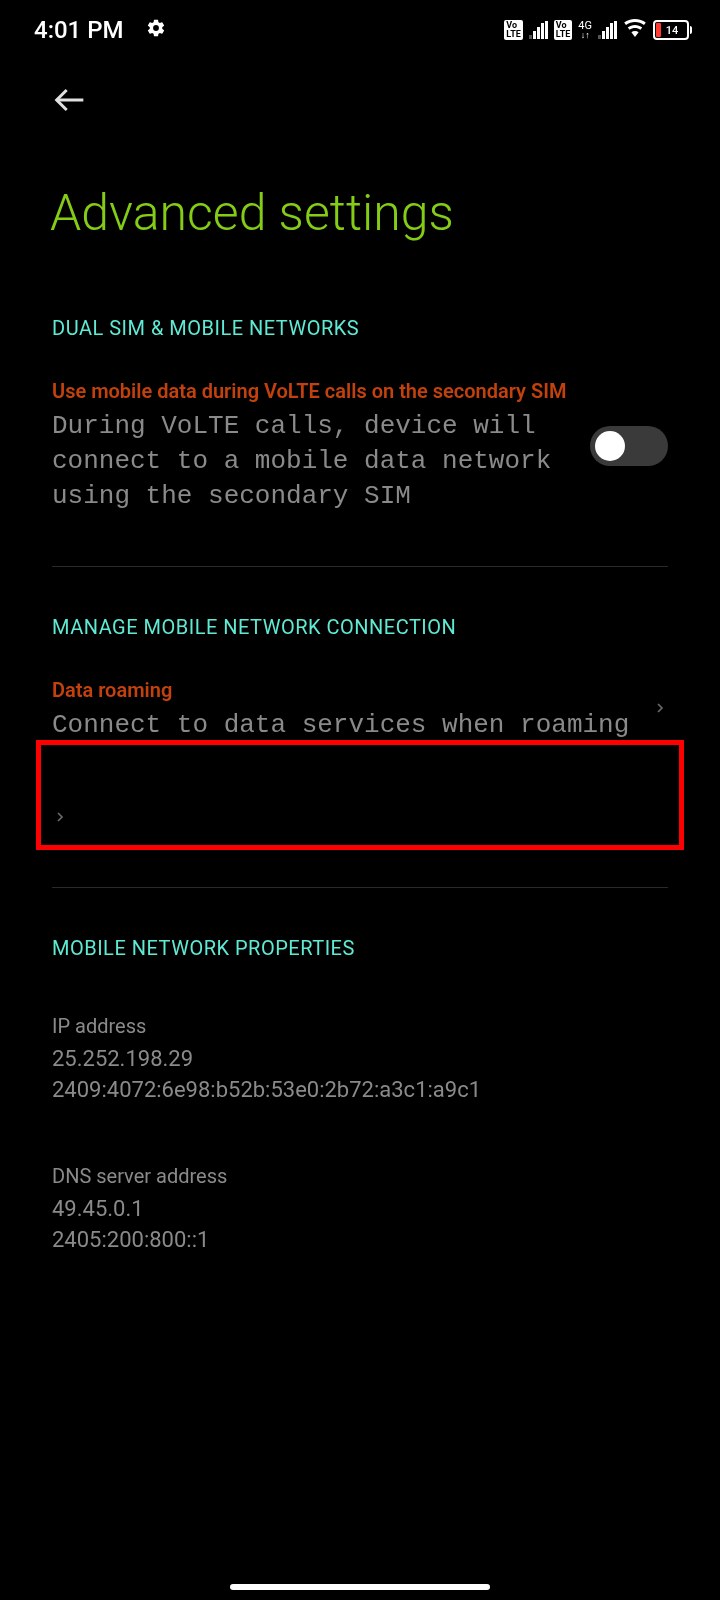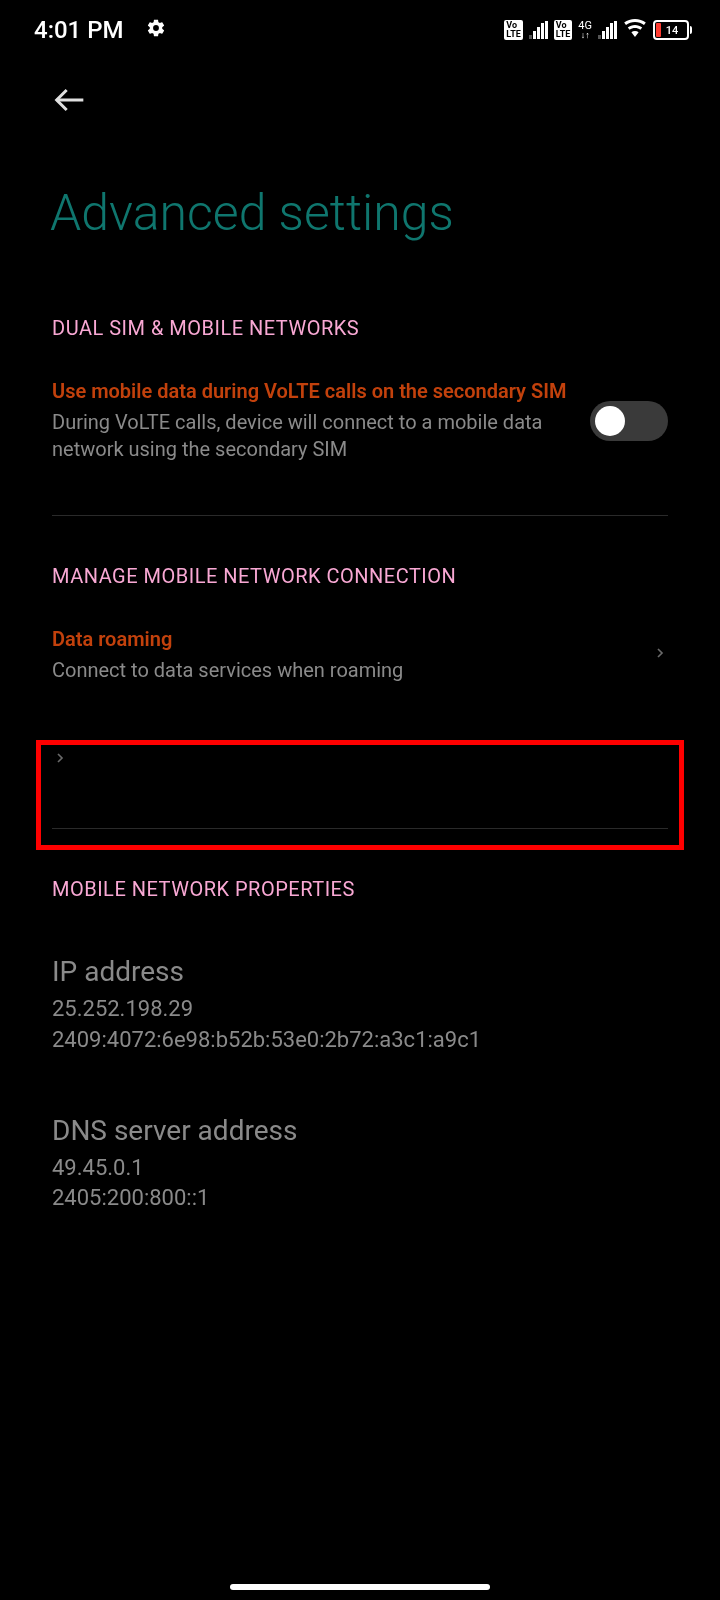--- a/index.html
+++ b/index.html
@@ -114,27 +114,27 @@
       padding: 20px 50px 0;
     }
     .back-arrow {
       color: #e0e0e0;
       cursor: pointer;
       display: inline-block;
     }
     .page-title {
       font-size: 50px;
       font-weight: 300;
-      color: #0f766e;
+      color: #84cc16;
       margin-top: 60px;
       padding-bottom: 50px;
     }
     .section-header {
       font-size: 20px;
-      color: #f9a8d4;
+      color: #5eead4;
       letter-spacing: 0.5px;
       padding: 24px 52px 14px;
       text-transform: uppercase;
     }
     .setting-item {
       display: flex;
       align-items: center;
       justify-content: space-between;
       padding: 24px 52px;
       cursor: pointer;
@@ -143,24 +143,25 @@
       flex: 1;
       padding-right: 20px;
     }
     .setting-title {
       font-size: 20px;
       font-weight: 600;
       color: #c2410c;
       line-height: 1.35;
     }
     .setting-subtitle {
-      font-size: 20px;
+      font-size: 26px;
       color: #8a8a8a;
       line-height: 1.35;
       margin-top: 4px;
+      font-family: Liberation Mono, monospace;
     }
     .toggle {
       width: 78px;
       height: 40px;
       background: #3a3a3a;
       border-radius: 20px;
       position: relative;
       cursor: pointer;
       flex-shrink: 0;
     }
@@ -189,21 +190,21 @@
       width: 648px;
       height: 110px;
       border: 5px solid #ff0000;
       pointer-events: none;
       z-index: 10;
     }
     .info-item {
       padding: 18px 52px;
     }
     .info-title {
-      font-size: 28px;
+      font-size: 20px;
       font-weight: 400;
       color: #8a8a8a;
       margin-bottom: 6px;
     }
     .info-value {
       font-size: 22px;
       color: #8a8a8a;
       line-height: 1.4;
     }
     .home-indicator {

